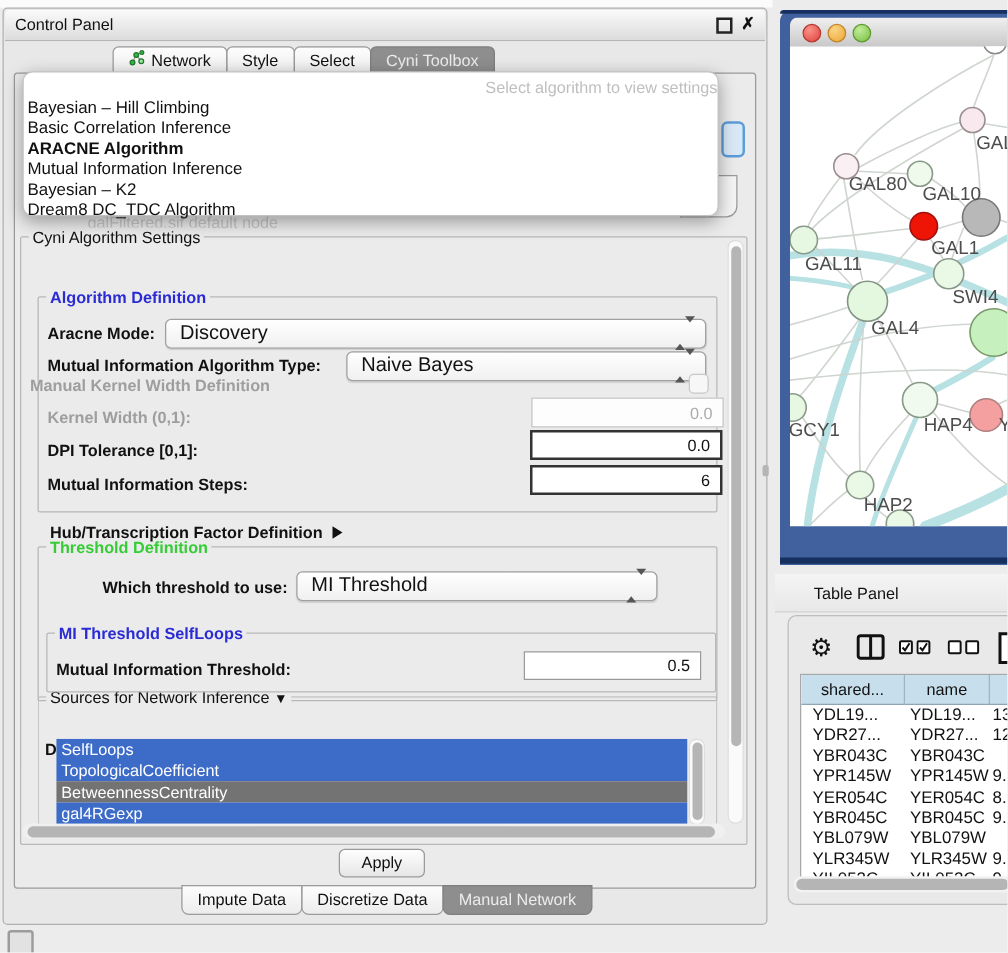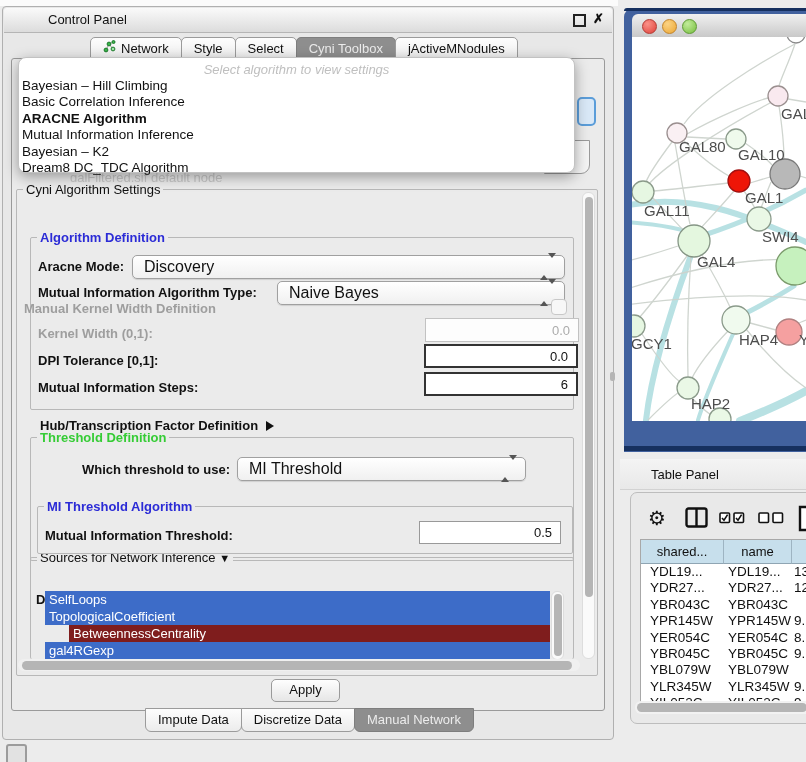--- a/index.html
+++ b/index.html
@@ -3,21 +3,21 @@
 <meta charset="utf-8">
 <style>
   html,body{margin:0;padding:0;}
   #page{position:relative;width:806px;height:762px;overflow:hidden;background:#ECECEC;
         font-family:"Liberation Sans",sans-serif;color:#111;}
   .abs{position:absolute;}
   
   #cp{left:2px;top:6px;width:610px;height:732px;background:#E8E8E8;border:1px solid #B0B0B0;border-radius:4px;}
   #cp-titlebar{left:1px;top:1px;right:1px;height:24px;background:linear-gradient(#FAFAFA,#DCDCDC);
                border-bottom:1px solid #B5B5B5;border-radius:3px 3px 0 0;}
-  #cp-title{left:8px;top:4px;font-size:13px;margin-left:36px;}
+  #cp-title{left:8px;top:4px;font-size:13px;}
   .float-ic{width:9px;height:9px;border:2px solid #222;right:26px;top:6px;}
   .close-ic{right:8px;top:3px;font-size:13px;font-weight:bold;}
   .tabrow{display:flex;}
   .tab{height:22px;line-height:22px;padding:0 12px;background:linear-gradient(#FDFDFD,#ECECEC);
        border:1px solid #9B9B9B;border-radius:5px 5px 0 0;font-size:13px;margin-left:-1px;
        display:flex;align-items:center;gap:5px;white-space:nowrap;}
   .tab.sel{background:#8E8E8E;color:#ECECEC;border-color:#7E7E7E;}
   .btab{border-radius:0 0 6px 6px;}
   #cp-content{left:8px;top:51px;width:592px;height:651px;background:#EBEBEB;border:1px solid #9A9A9A;border-radius:3px;}
   
@@ -42,21 +42,21 @@
   .vscroll{background:#FAFAFA;border:1px solid #DDD;border-radius:6px;}
   .thumb{background:#B5B5B5;border-radius:5px;}
   .hub-arrow{width:0;height:0;border-left:8px solid #111;border-top:5px solid transparent;
              border-bottom:5px solid transparent;display:inline-block;}
   .list-item{height:17px;line-height:17px;background:#3D6CC8;color:#FFF;font-size:13px;padding-left:4px;}
   #apply{border:1px solid #9A9A9A;border-radius:5px;background:linear-gradient(#FEFEFE,#E6E6E6);
          font-size:13px;text-align:center;line-height:20px;}
   
   #popup{left:18px;top:57px;width:557px;height:116px;background:#FFF;border:1px solid #C2C2C2;
          border-radius:8px;box-shadow:0 4px 14px rgba(0,0,0,.35);z-index:50;padding-top:4px;box-sizing:border-box;}
-  .dd-ph{color:#BFBFBF;font-size:13px;text-align:center;height:16px;line-height:16px;font-style:italic;}
+  .dd-ph{color:#BFBFBF;font-size:13px;text-align:right;height:16px;line-height:16px;}
   .dd-item{font-size:13.5px;height:16.4px;line-height:16.4px;padding-left:3px;white-space:nowrap;}
   .dd-item.bold{font-weight:bold;}
   .bg-frag-blue{left:577px;top:97px;width:15px;height:25px;border:2px solid #5B9DD9;border-radius:5px;background:#D9E8F7;}
   .bg-frag-rc{left:544px;top:140px;width:44px;height:32px;background:#F4F4F4;border:1px solid #9A9A9A;border-radius:0 0 9px 0;}
   #bg-text{left:70px;top:170px;font-size:13px;color:#C6C6C6;height:14px;overflow:hidden;}
   
   #net-frame{left:624px;top:8px;width:182px;height:444px;background:#41619E;border-radius:9px 0 0 0;}
   #net-frame .topline{left:0;top:0;width:100%;height:3px;background:#16305F;border-radius:9px 0 0 0;}
   #net-frame .botline{left:0;top:438px;width:100%;height:5px;background:#16305F;}
   #net-title{left:632px;top:14px;width:174px;height:23px;background:linear-gradient(#F0F0F0,#C9C9C9);
@@ -109,23 +109,20 @@
         </div>
         <div class="tab">
           <span>Style</span>
         </div>
         <div class="tab">
           <span>Select</span>
         </div>
         <div class="tab sel">
           <span>Cyni Toolbox</span>
         </div>
-        <div class="tab">
-          <span>jActiveMNodules</span>
-        </div>
       </div>
     <div class="abs" id="cp-content"></div>
   </div>
 
   <div class="abs bg-frag-blue" style="z-index:5;"></div>
   <div class="abs bg-frag-rc" style="z-index:5;"></div>
   <div class="abs" id="bg-text" style="z-index:5;">galFiltered.sif default node</div>
 
   <div class="abs fset" style="left:16px;top:189px;width:580px;height:485px;z-index:6;">
     <span class="legend">Cyni Algorithm Settings</span>
@@ -160,36 +157,36 @@
 
   <div class="abs fset" style="left:30px;top:437px;width:542px;height:122px;z-index:7;">
     <span class="legend green">Threshold Definition</span>
   </div>
   <div class="abs lbl" style="left:82px;top:462px;z-index:8;">Which threshold to use:</div>
   <div class="abs combo" style="left:237px;top:457px;width:289px;height:24px;box-sizing:border-box;z-index:8;">
     <span>MI Threshold</span>
     <span class="steppers"><span class="tri-up"></span><span class="tri-dn"></span></span>
   </div>
   <div class="abs fset" style="left:37px;top:506px;width:534px;height:46px;z-index:8;">
-    <span class="legend blue">MI Threshold Algorithm</span>
+    <span class="legend blue">MI Threshold SelfLoops</span>
   </div>
   <div class="abs lbl" style="left:45px;top:528px;z-index:9;">Mutual Information Threshold:</div>
   <div class="abs field norm" style="left:419px;top:521px;width:142px;height:23px;box-sizing:border-box;z-index:9;">0.5</div>
 
   <div class="abs fset" style="left:30px;top:557px;width:542px;height:101px;border-bottom:none;z-index:7;">
     <span class="legend">
       <span>Sources for Network Inference</span>
       <span style="font-size:11px;">▼</span>
     </span>
   </div>
   <div class="abs lbl" style="left:36px;top:572px;z-index:8;margin-top:20px;">Data Attributes</div>
   <div class="abs" style="left:45px;top:591px;width:505px;height:86px;overflow:hidden;z-index:8;">
       <div class="list-item" style="background: rgb(61, 108, 200);">SelfLoops</div>
       <div class="list-item" style="background: rgb(61, 108, 200);">TopologicalCoefficient</div>
-      <div class="list-item" style="background: #7f1d1d; margin-left: 24px;">BetweennessCentrality</div>
+      <div class="list-item" style="background: #737373;">BetweennessCentrality</div>
       <div class="list-item" style="background: rgb(61, 108, 200);">gal4RGexp</div>
     </div>
   <div class="abs vscroll" style="left:551px;top:591px;width:11px;height:67px;z-index:8;">
     <div class="thumb abs" style="left:1.5px;top:2px;width:8px;height:62px;"></div>
   </div>
 
   <div class="abs vscroll" style="left:582px;top:192px;width:11px;height:465px;z-index:8;">
     <div class="thumb abs" style="left:1.5px;top:4px;width:8px;height:400px;"></div>
   </div>
   <div class="abs" style="left:18px;top:659px;width:562px;height:12px;background:#F0F0F0;border-radius:6px;z-index:8;">

